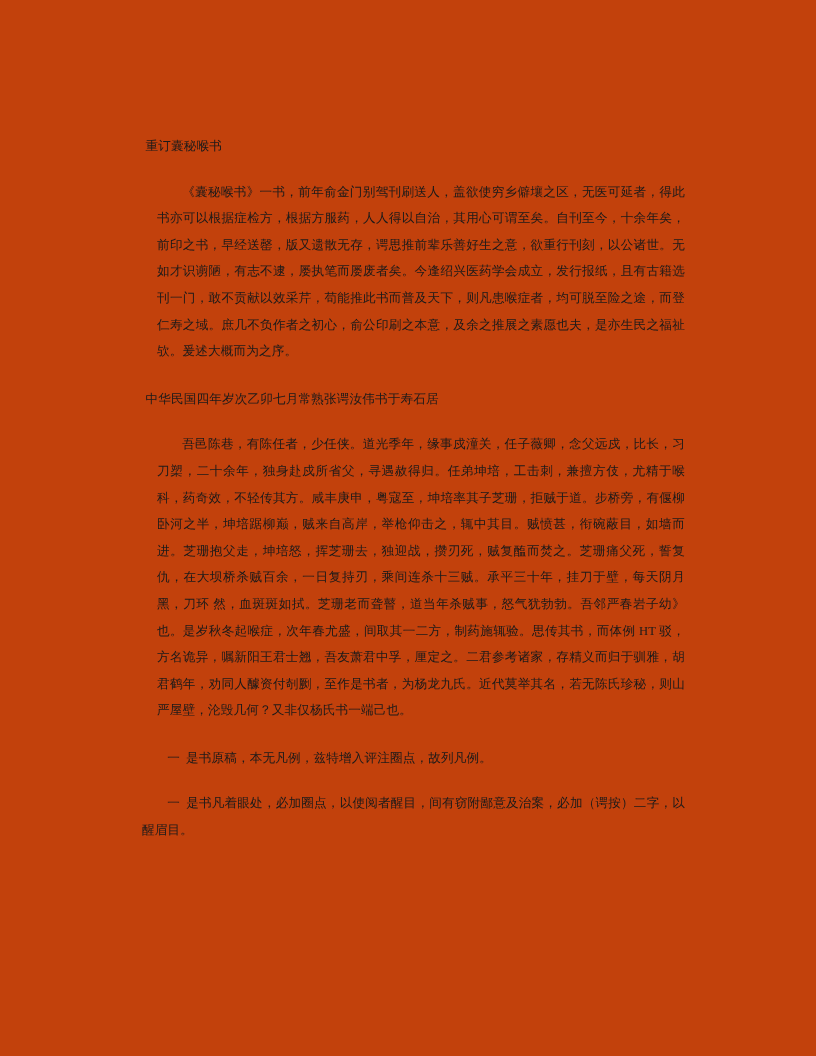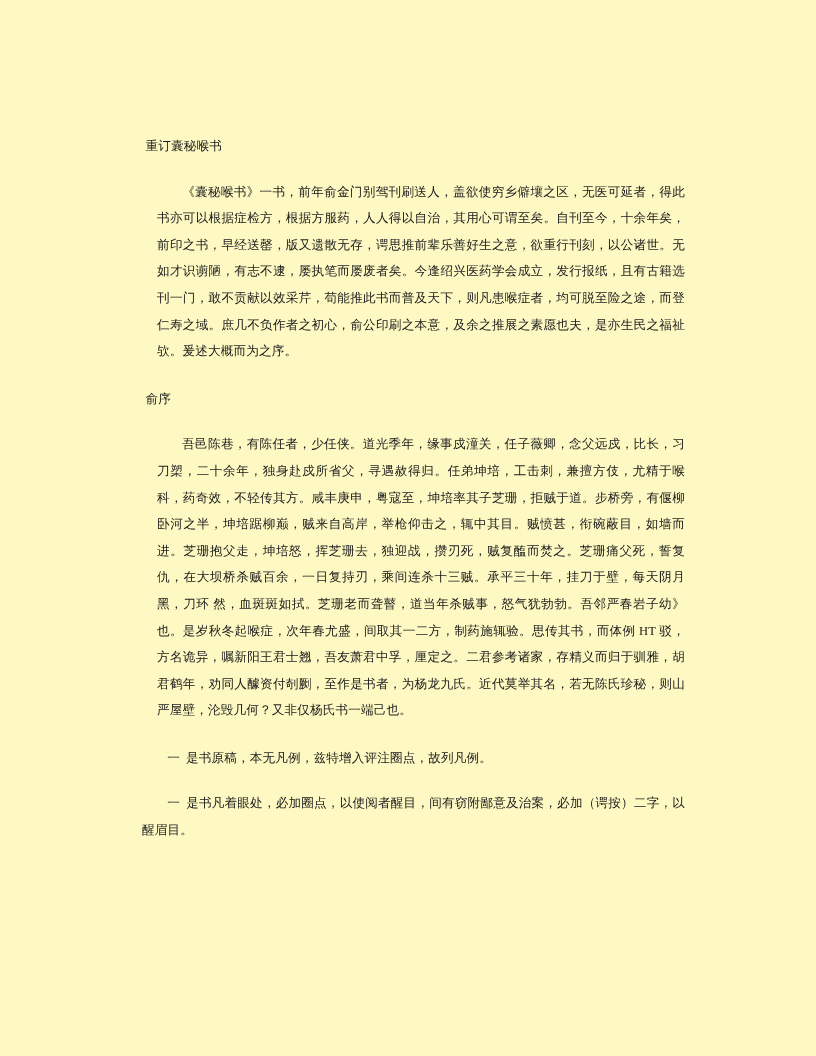--- a/index.html
+++ b/index.html
@@ -15,21 +15,21 @@
     font-family: "Liberation Serif", "DejaVu Serif", serif;
     color: #1a1a1a;
     -webkit-font-smoothing: antialiased;
   }
 
   .page {
     box-sizing: border-box;
     width: 816px;
     height: 1056px;
     padding: 133px 57px 0 133px;
-    background: #fef9c3;
+    background: #c2410c;
     position: relative;
   }
 
   .doc {
     width: 552px;
   }
 
   
   .blk {
     font-size: 12.6px;
@@ -67,22 +67,22 @@
 <body>
 
 <div class="page">
   <div class="doc">
 
     <div class="blk heading gap-md">重订囊秘喉书</div>
 
 
     <div class="blk para gap-lg">《囊秘喉书》一书，前年俞金门别驾刊刷送人，盖欲使穷乡僻壤之区，无医可延者，得此书亦可以根据症检方，根据方服药，人人得以自治，其用心可谓至矣。自刊至今，十余年矣，前印之书，早经送罄，版又遗散无存，谔思推前辈乐善好生之意，欲重行刊刻，以公诸世。无如才识谫陋，有志不逮，屡执笔而屡废者矣。今逢绍兴医药学会成立，发行报纸，且有古籍选刊一门，敢不贡献以效采芹，苟能推此书而普及天下，则凡患喉症者，均可脱至险之途，而登仁寿之域。庶几不负作者之初心，俞公印刷之本意，及余之推展之素愿也夫，是亦生民之福祉欤。爰述大概而为之序。</div>
 
+    <div class="blk heading gap-md">中华民国四年岁次乙卯七月常熟张谔汝伟书于寿石居</div>
 
-    <div class="blk heading gap-md">俞序</div>
 
     <div class="blk para gap-lg">吾邑陈巷，有陈任者，少任侠。道光季年，缘事戍潼关，任子薇卿，念父远戍，比长，习刀槊，二十余年，独身赴戍所省父，寻遇赦得归。任弟坤培，工击刺，兼擅方伎，尤精于喉科，药奇效，不轻传其方。咸丰庚申，粤寇至，坤培率其子芝珊，拒贼于道。步桥旁，有偃柳卧河之半，坤培踞柳巅，贼来自高岸，举枪仰击之，辄中其目。贼愤甚，衔碗蔽目，如墙而进。芝珊抱父走，坤培怒，挥芝珊去，独迎战，攒刃死，贼复醢而焚之。芝珊痛父死，誓复仇，在大坝桥杀贼百余，一日复持刃，乘间连杀十三贼。承平三十年，挂刀于壁，每天阴月黑，刀环 然，血斑斑如拭。芝珊老而聋瞽，道当年杀贼事，怒气犹勃勃。吾邻严春岩子幼》也。是岁秋冬起喉症，次年春尤盛，间取其一二方，制药施辄验。思传其书，而体例 HT 驳，方名诡异，嘱新阳王君士翘，吾友萧君中孚，厘定之。二君参考诸家，存精义而归于驯雅，胡君鹤年，劝同人醵资付剞劂，至作是书者，为杨龙九氏。近代莫举其名，若无陈氏珍秘，则山严屋壁，沦毁几何？又非仅杨氏书一端己也。</div>
 
 
 
     <div class="blk fanli-item gap-md">
       <span class="fanli-mark">一</span><span>是书原稿，本无凡例，兹特增入评注圈点，故列凡例。</span>
     </div>
 
 

